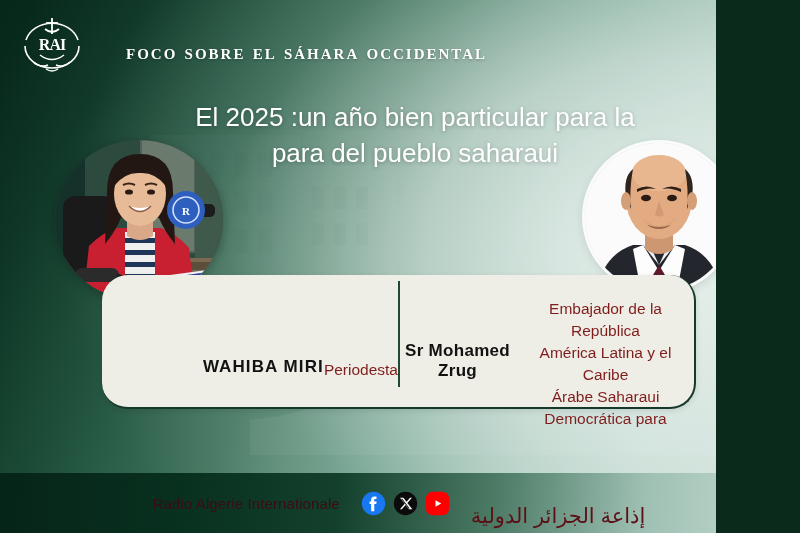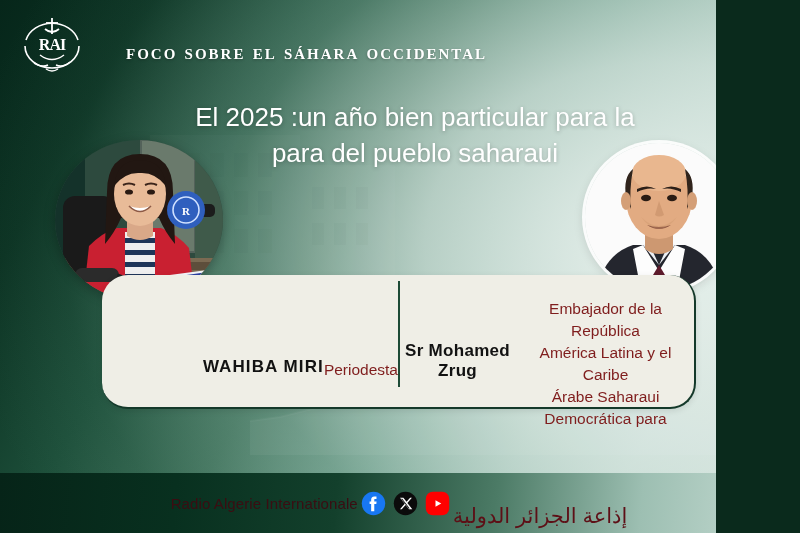--- a/index.html
+++ b/index.html
@@ -136,21 +136,21 @@
 
   
   .footer {
     position: absolute;
     left: 0; bottom: 0;
     width: 800px; height: 60px;
     background: linear-gradient(95deg, #062418 0%, #08301f 22%, #13402c 42%, #4c7b66 62%, #9dbfb2 80%, #cbdfd7 100%);
     display: flex;
     align-items: center;
     justify-content: center;
-    gap: 3px;
+    gap: 21px;
   }
   .footer-latin {
     color: #3b0d12;
     font-size: 15px;
     font-weight: 400;
     letter-spacing: 0.1px;
   }
   .footer-arabic {
     color: #5d0f16;
     font-size: 21px;

